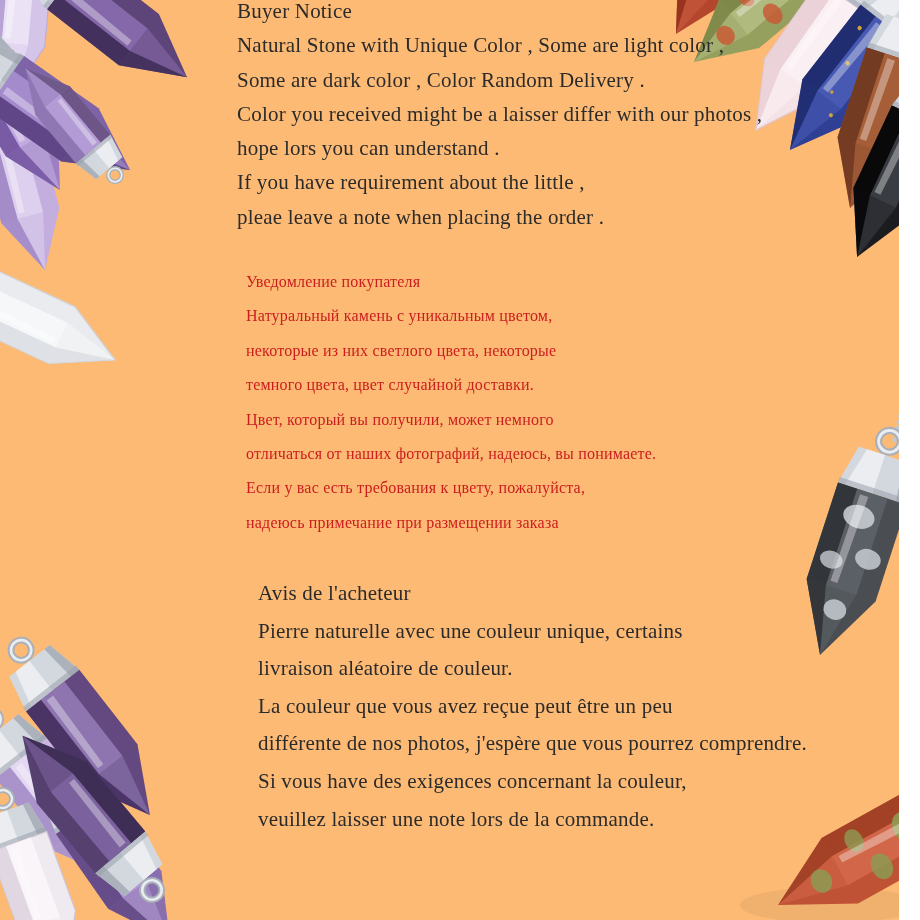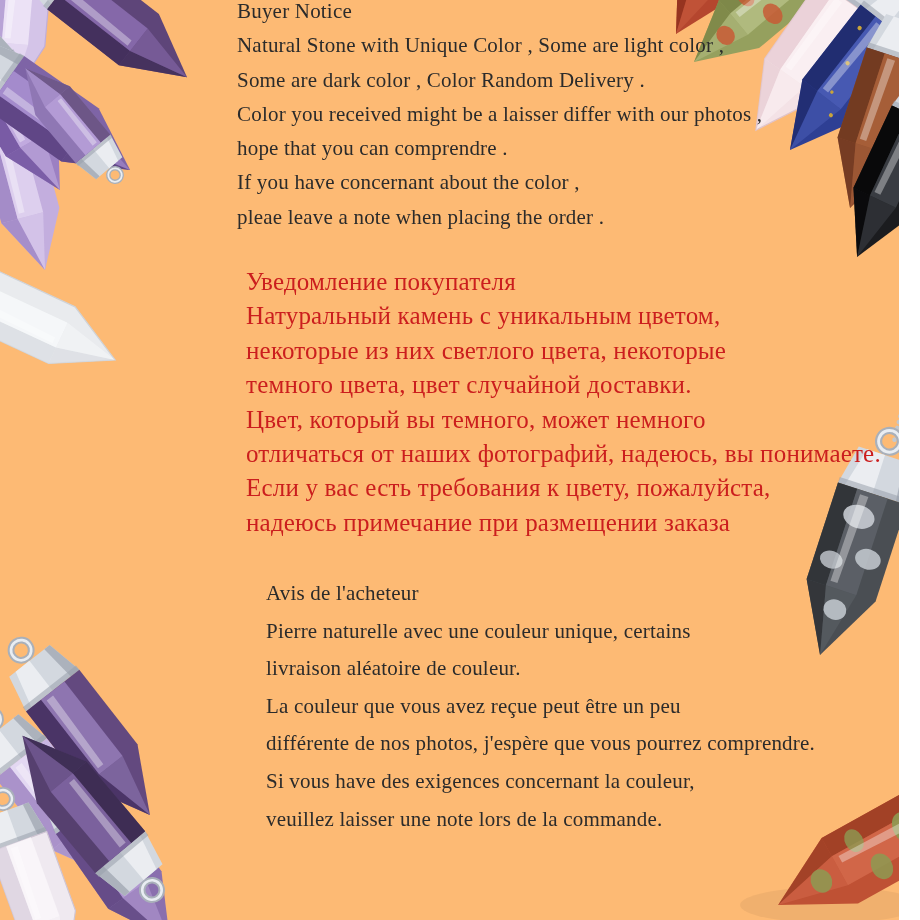--- a/index.html
+++ b/index.html
@@ -4,22 +4,22 @@
 <style>
   html,body{margin:0;padding:0;background:#fff;}
   .canvas{
     position:relative;width:899px;height:920px;background:#fdba74;
     overflow:hidden;font-family:"Liberation Serif", serif;
   }
   .decor{position:absolute;left:0;top:0;width:920px;height:920px;z-index:1;}
   .notice{position:absolute;z-index:2;}
   .notice div{white-space:nowrap;}
   .notice-en{left:237px;top:-6px;font-size:21px;line-height:34.3px;letter-spacing:0.2px;}
-  .notice-ru{left:246px;top:265px;font-size:25px;line-height:34.4px;letter-spacing:0.2px;}
-  .notice-fr{left:258px;top:575px;font-size:21px;line-height:37.6px;letter-spacing:0.2px;margin-left:8px;}
+  .notice-ru{left:246px;top:265px;font-size:16px;line-height:34.4px;letter-spacing:0.2px;}
+  .notice-fr{left:258px;top:575px;font-size:21px;line-height:37.6px;letter-spacing:0.2px;}
 </style>
 </head>
 <body>
 
 <div class="canvas">
 
   <svg class="decor" width="920" height="920" viewBox="0 0 920 920" xmlns="http://www.w3.org/2000/svg">
     <defs>
       <g id="crystal">
 
@@ -81,31 +81,31 @@
 
     <ellipse cx="830" cy="905" rx="90" ry="18" fill="#000000" opacity="0.05"></ellipse>
     <use href="#crystal" transform="translate(972.8,745.6) rotate(61) scale(1.5)" style="--c1:#bf5134;--c2:#d3684a;--c3:#9c3e24;--spot:#8d9a52"></use>
   </svg>
 
   <div class="notice notice-en" style="color: rgb(43, 43, 43);">
     <div>Buyer Notice</div>
     <div>Natural Stone with Unique Color , Some are light color ,</div>
     <div>Some are dark color , Color Random Delivery .</div>
     <div>Color you received might be a laisser differ with our photos ,</div>
-    <div>hope that you can comprendre .</div>
-    <div>If you have concernant about the color ,</div>
+    <div>hope lors you can understand .</div>
+    <div>If you have requirement about the little ,</div>
     <div>pleae leave a note when placing the order .</div>
   </div>
 
   <div class="notice notice-ru" style="color: rgb(203, 30, 30);">
     <div>Уведомление покупателя</div>
     <div>Натуральный камень с уникальным цветом,</div>
     <div>некоторые из них светлого цвета, некоторые</div>
     <div>темного цвета, цвет случайной доставки.</div>
-    <div>Цвет, который вы темного, может немного</div>
+    <div>Цвет, который вы получили, может немного</div>
     <div>отличаться от наших фотографий, надеюсь, вы понимаете.</div>
     <div>Если у вас есть требования к цвету, пожалуйста,</div>
     <div>надеюсь примечание при размещении заказа</div>
   </div>
 
   <div class="notice notice-fr" style="color: rgb(43, 43, 43);">
     <div>Avis de l'acheteur</div>
     <div>Pierre naturelle avec une couleur unique, certains</div>
     <div>livraison aléatoire de couleur.</div>
     <div>La couleur que vous avez reçue peut être un peu</div>

